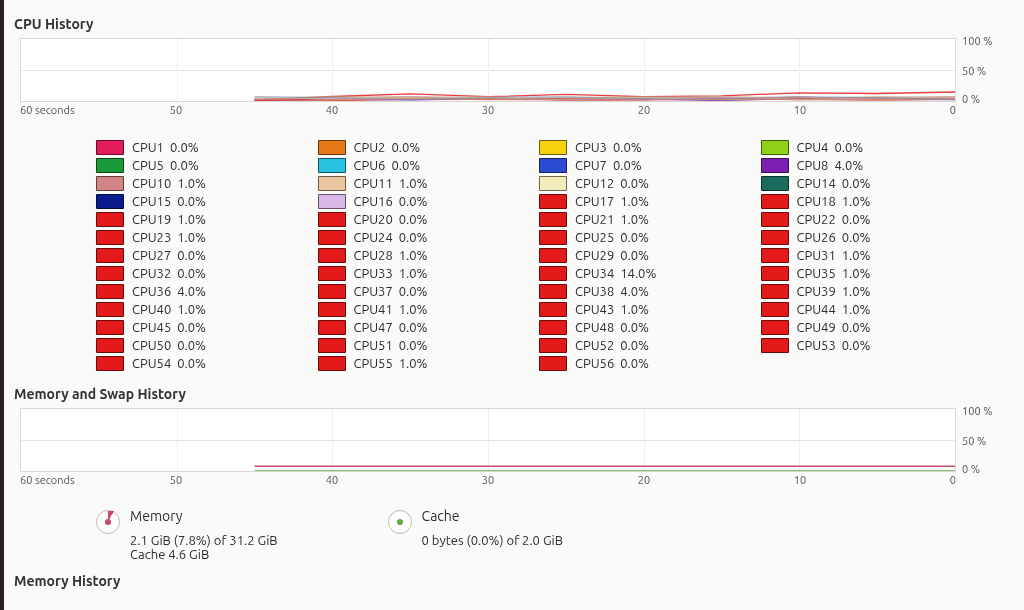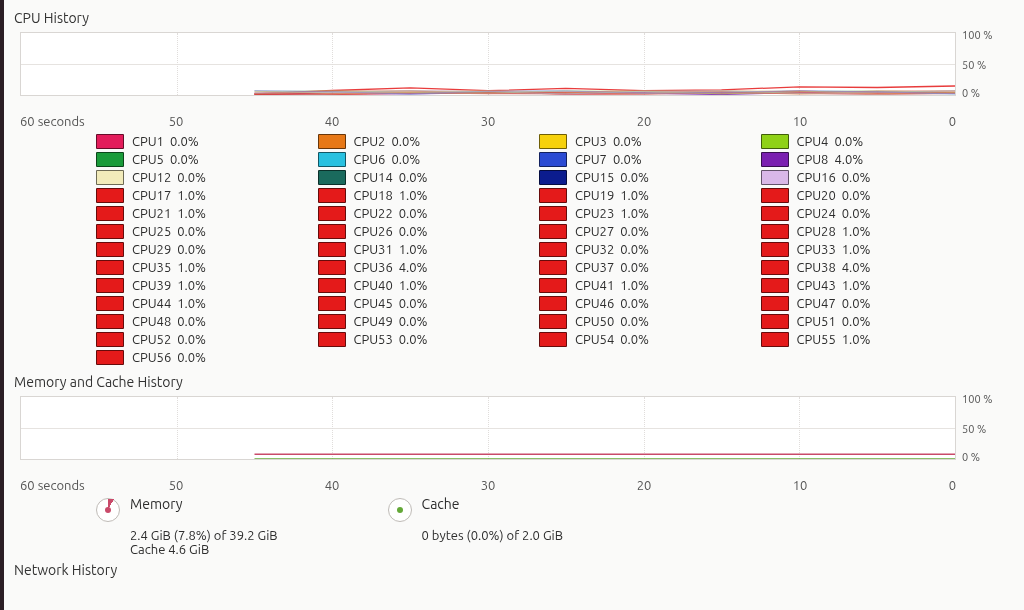--- a/index.html
+++ b/index.html
@@ -1,35 +1,35 @@
 <!DOCTYPE html>
 <html><head>
 <meta charset="utf-8">
 <style>
 html, body { margin:0; padding:0; font-family:"Ubuntu","DejaVu Sans",Arial,sans-serif; background:#fafaf9; color:#333; }
 body { width:1024px; height:610px; overflow:hidden; box-sizing:border-box; padding:8px 14px 0; position:relative; }
-.section-title { font-weight:normal; font-size:14px; color:#333; margin:2px 0 6px 0; }
+.section-title { font-weight:bold; font-size:14px; color:#333; margin:8px 0 6px 0; }
 .graph-wrap { position:relative; padding:0 54px 14px 6px; }
 .graph { position:relative; height:62px; border:1px solid #d9d6d3; background:#fff; overflow:hidden; }
 .graph .grid { position:absolute; left:0; right:0; height:1px; background:#e6e3e0; }
 .graph .sep { position:absolute; top:0; bottom:0; width:0; border-left:1px dotted #e0dddb; }
 .graph svg { position:absolute; left:0; top:0; }
 .ylab { position:absolute; right:0; width:48px; text-align:left; font-size:11px; color:#555; }
 .xaxis { position:relative; height:14px; margin-top:2px; }
-.xlab { position:absolute; transform:translateX(-50%); font-size:13px; color:#555; top:16px; white-space:nowrap; }
+.xlab { position:absolute; transform:translateX(-50%); font-size:11px; color:#555; top:0; white-space:nowrap; }
 .cpu-grid { display:grid; grid-template-columns:repeat(4,1fr); column-gap:20px; row-gap:0; padding:6px 48px 6px 82px; font-size:13px; color:#2d2d2d; }
 .cpu-item { display:flex; align-items:center; height:18px; }
 .swatch { width:26px; height:13px; border:1px solid rgba(0,0,0,.55); border-radius:1px; margin-right:8px; flex-shrink:0; }
 .mem-row { display:flex; padding:6px 0 4px 82px; font-size:13px; color:#2d2d2d; }
 .mem-col { display:flex; align-items:flex-start; gap:10px; }
 .mem-col.swap { margin-left:110px; }
 .pie { width:22px; height:22px; border-radius:50%; border:1px solid #bfbbb7; background:#fff; position:relative; flex-shrink:0; margin-top:2px; }
 .pie .slice { position:absolute; inset:0; }
 .pie .dot { position:absolute; width:6px; height:6px; border-radius:50%; left:8px; top:8px; }
-.mem-text .line1 { font-size:14px; margin-bottom:16px; }
+.mem-text .line1 { font-size:14px; margin-bottom:9px; }
 .mem-text .sub { font-size:13px; }
 .mem-text .cache { font-size:13px; margin-top:0; }
 .edge-left { position:absolute; left:0; top:0; bottom:0; width:8px; background:linear-gradient(90deg,#2b1e25 0,#2b1e25 4px,transparent 4px); }
 </style>
 </head>
 <body>
 
 <div class="edge-left"></div>
 
 <div class="section-title">CPU History</div>
@@ -99,20 +99,28 @@
     </div>
     <div class="cpu-item">
       <span class="swatch" style="background: rgb(43, 75, 211);"></span>
       <span>CPU7&nbsp;&nbsp;0.0%</span>
     </div>
     <div class="cpu-item">
       <span class="swatch" style="background: rgb(122, 31, 176);"></span>
       <span>CPU8&nbsp;&nbsp;4.0%</span>
     </div>
     <div class="cpu-item">
+      <span class="swatch" style="background: rgb(210, 133, 133);"></span>
+      <span>CPU10&nbsp;&nbsp;1.0%</span>
+    </div>
+    <div class="cpu-item">
+      <span class="swatch" style="background: rgb(233, 198, 159);"></span>
+      <span>CPU11&nbsp;&nbsp;1.0%</span>
+    </div>
+    <div class="cpu-item">
       <span class="swatch" style="background: rgb(242, 235, 186);"></span>
       <span>CPU12&nbsp;&nbsp;0.0%</span>
     </div>
     <div class="cpu-item">
       <span class="swatch" style="background: rgb(26, 106, 93);"></span>
       <span>CPU14&nbsp;&nbsp;0.0%</span>
     </div>
     <div class="cpu-item">
       <span class="swatch" style="background: rgb(11, 28, 142);"></span>
       <span>CPU15&nbsp;&nbsp;0.0%</span>
@@ -180,20 +188,24 @@
     <div class="cpu-item">
       <span class="swatch" style="background: rgb(228, 26, 26);"></span>
       <span>CPU32&nbsp;&nbsp;0.0%</span>
     </div>
     <div class="cpu-item">
       <span class="swatch" style="background: rgb(228, 26, 26);"></span>
       <span>CPU33&nbsp;&nbsp;1.0%</span>
     </div>
     <div class="cpu-item">
       <span class="swatch" style="background: rgb(228, 26, 26);"></span>
+      <span>CPU34&nbsp;&nbsp;14.0%</span>
+    </div>
+    <div class="cpu-item">
+      <span class="swatch" style="background: rgb(228, 26, 26);"></span>
       <span>CPU35&nbsp;&nbsp;1.0%</span>
     </div>
     <div class="cpu-item">
       <span class="swatch" style="background: rgb(228, 26, 26);"></span>
       <span>CPU36&nbsp;&nbsp;4.0%</span>
     </div>
     <div class="cpu-item">
       <span class="swatch" style="background: rgb(228, 26, 26);"></span>
       <span>CPU37&nbsp;&nbsp;0.0%</span>
     </div>
@@ -220,24 +232,20 @@
     <div class="cpu-item">
       <span class="swatch" style="background: rgb(228, 26, 26);"></span>
       <span>CPU44&nbsp;&nbsp;1.0%</span>
     </div>
     <div class="cpu-item">
       <span class="swatch" style="background: rgb(228, 26, 26);"></span>
       <span>CPU45&nbsp;&nbsp;0.0%</span>
     </div>
     <div class="cpu-item">
       <span class="swatch" style="background: rgb(228, 26, 26);"></span>
-      <span>CPU46&nbsp;&nbsp;0.0%</span>
-    </div>
-    <div class="cpu-item">
-      <span class="swatch" style="background: rgb(228, 26, 26);"></span>
       <span>CPU47&nbsp;&nbsp;0.0%</span>
     </div>
     <div class="cpu-item">
       <span class="swatch" style="background: rgb(228, 26, 26);"></span>
       <span>CPU48&nbsp;&nbsp;0.0%</span>
     </div>
     <div class="cpu-item">
       <span class="swatch" style="background: rgb(228, 26, 26);"></span>
       <span>CPU49&nbsp;&nbsp;0.0%</span>
     </div>
@@ -264,21 +272,21 @@
     <div class="cpu-item">
       <span class="swatch" style="background: rgb(228, 26, 26);"></span>
       <span>CPU55&nbsp;&nbsp;1.0%</span>
     </div>
     <div class="cpu-item">
       <span class="swatch" style="background: rgb(228, 26, 26);"></span>
       <span>CPU56&nbsp;&nbsp;0.0%</span>
     </div>
   </div>
 
-<div class="section-title">Memory and Cache History</div>
+<div class="section-title">Memory and Swap History</div>
 
 <div class="graph-wrap">
   <div class="graph" id="mem-graph">
     <div class="grid" style="top:50%"></div>
   <div class="sep" style="left: 16.6667%;"></div>
       <div class="sep" style="left: 33.3333%;"></div>
       <div class="sep" style="left: 50%;"></div>
       <div class="sep" style="left: 66.6667%;"></div>
       <div class="sep" style="left: 83.3333%;"></div>
       <svg width="934" height="62">
@@ -301,28 +309,28 @@
 </div>
 
 <div class="mem-row">
   <div class="mem-col">
     <div class="pie">
       <div class="slice" id="mem-pie" style="background: conic-gradient(rgb(201, 74, 106) 0deg, rgb(201, 74, 106) 28.08deg, transparent 28.08deg, transparent 360deg);"></div>
       <div class="dot" id="mem-dot" style="background: rgb(201, 74, 106);"></div>
     </div>
     <div class="mem-text">
       <div class="line1">Memory</div>
-      <div class="sub">2.4 GiB (7.8%) of 39.2 GiB</div>
+      <div class="sub">2.1 GiB (7.8%) of 31.2 GiB</div>
       <div class="cache">Cache 4.6 GiB</div>
     </div>
   </div>
   <div class="mem-col swap">
     <div class="pie">
       <div class="dot" id="swap-dot" style="background: rgb(100, 168, 56);"></div>
     </div>
     <div class="mem-text">
       <div class="line1">Cache</div>
       <div class="sub">0 bytes (0.0%) of 2.0 GiB</div>
     </div>
   </div>
 </div>
 
-<div class="section-title">Network History</div>
+<div class="section-title">Memory History</div>
 
 </body></html>

